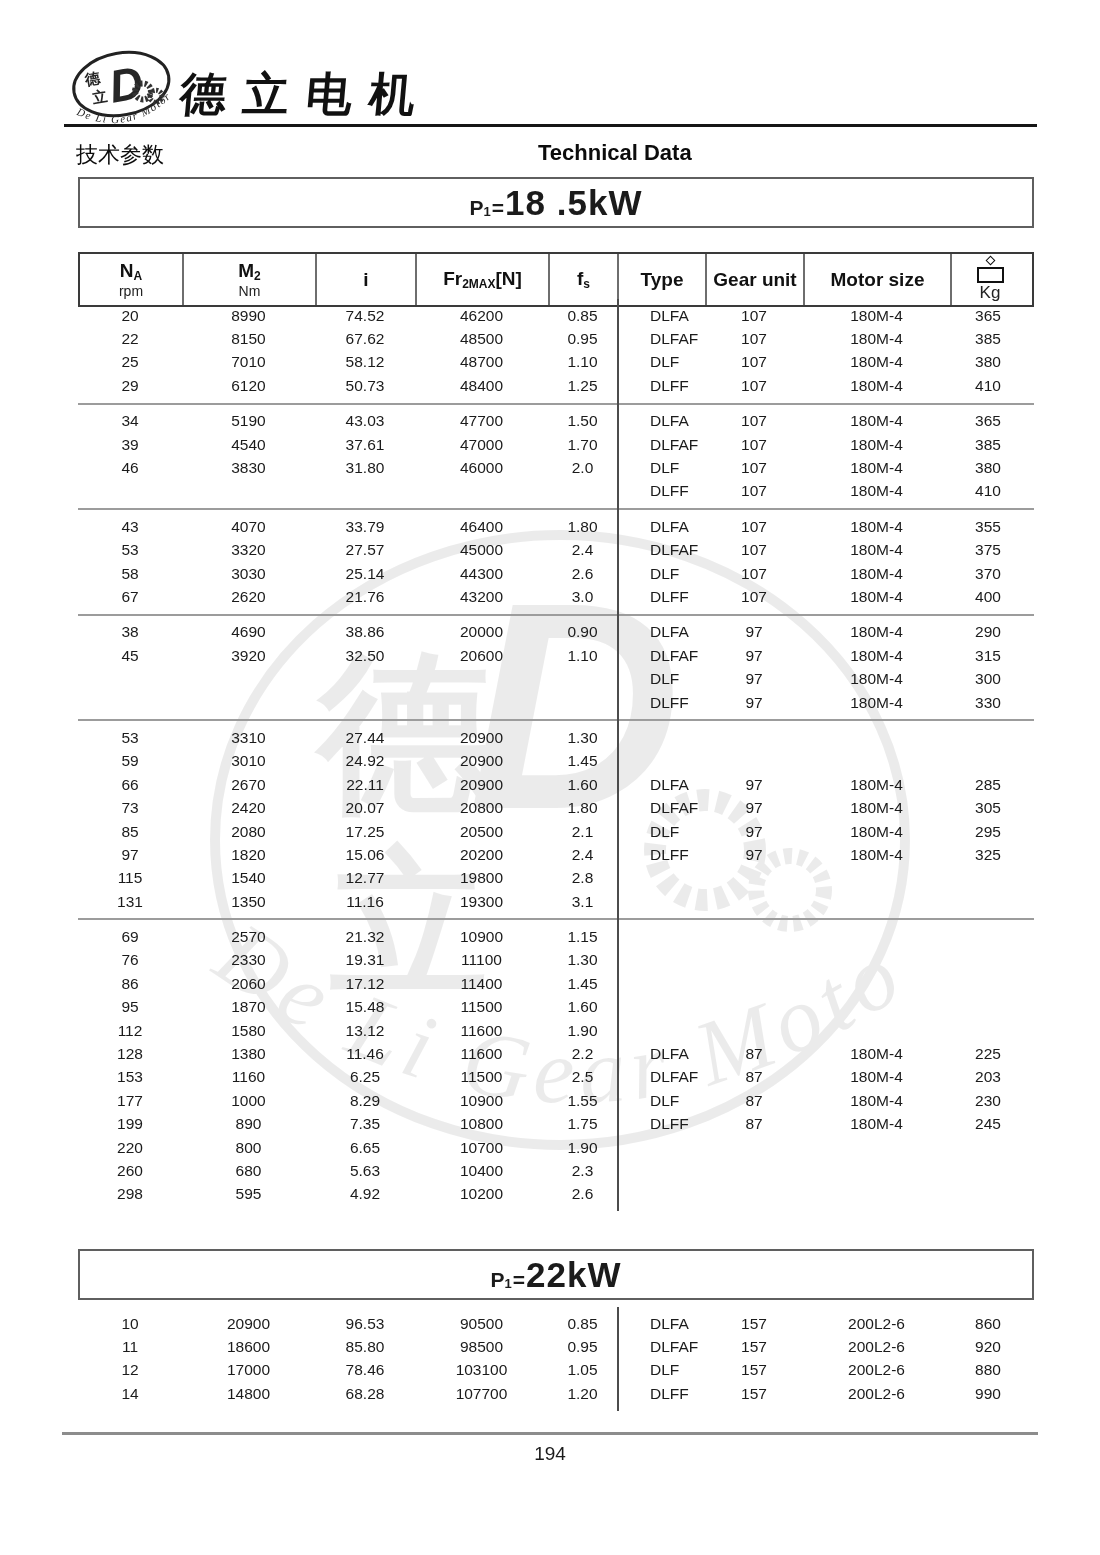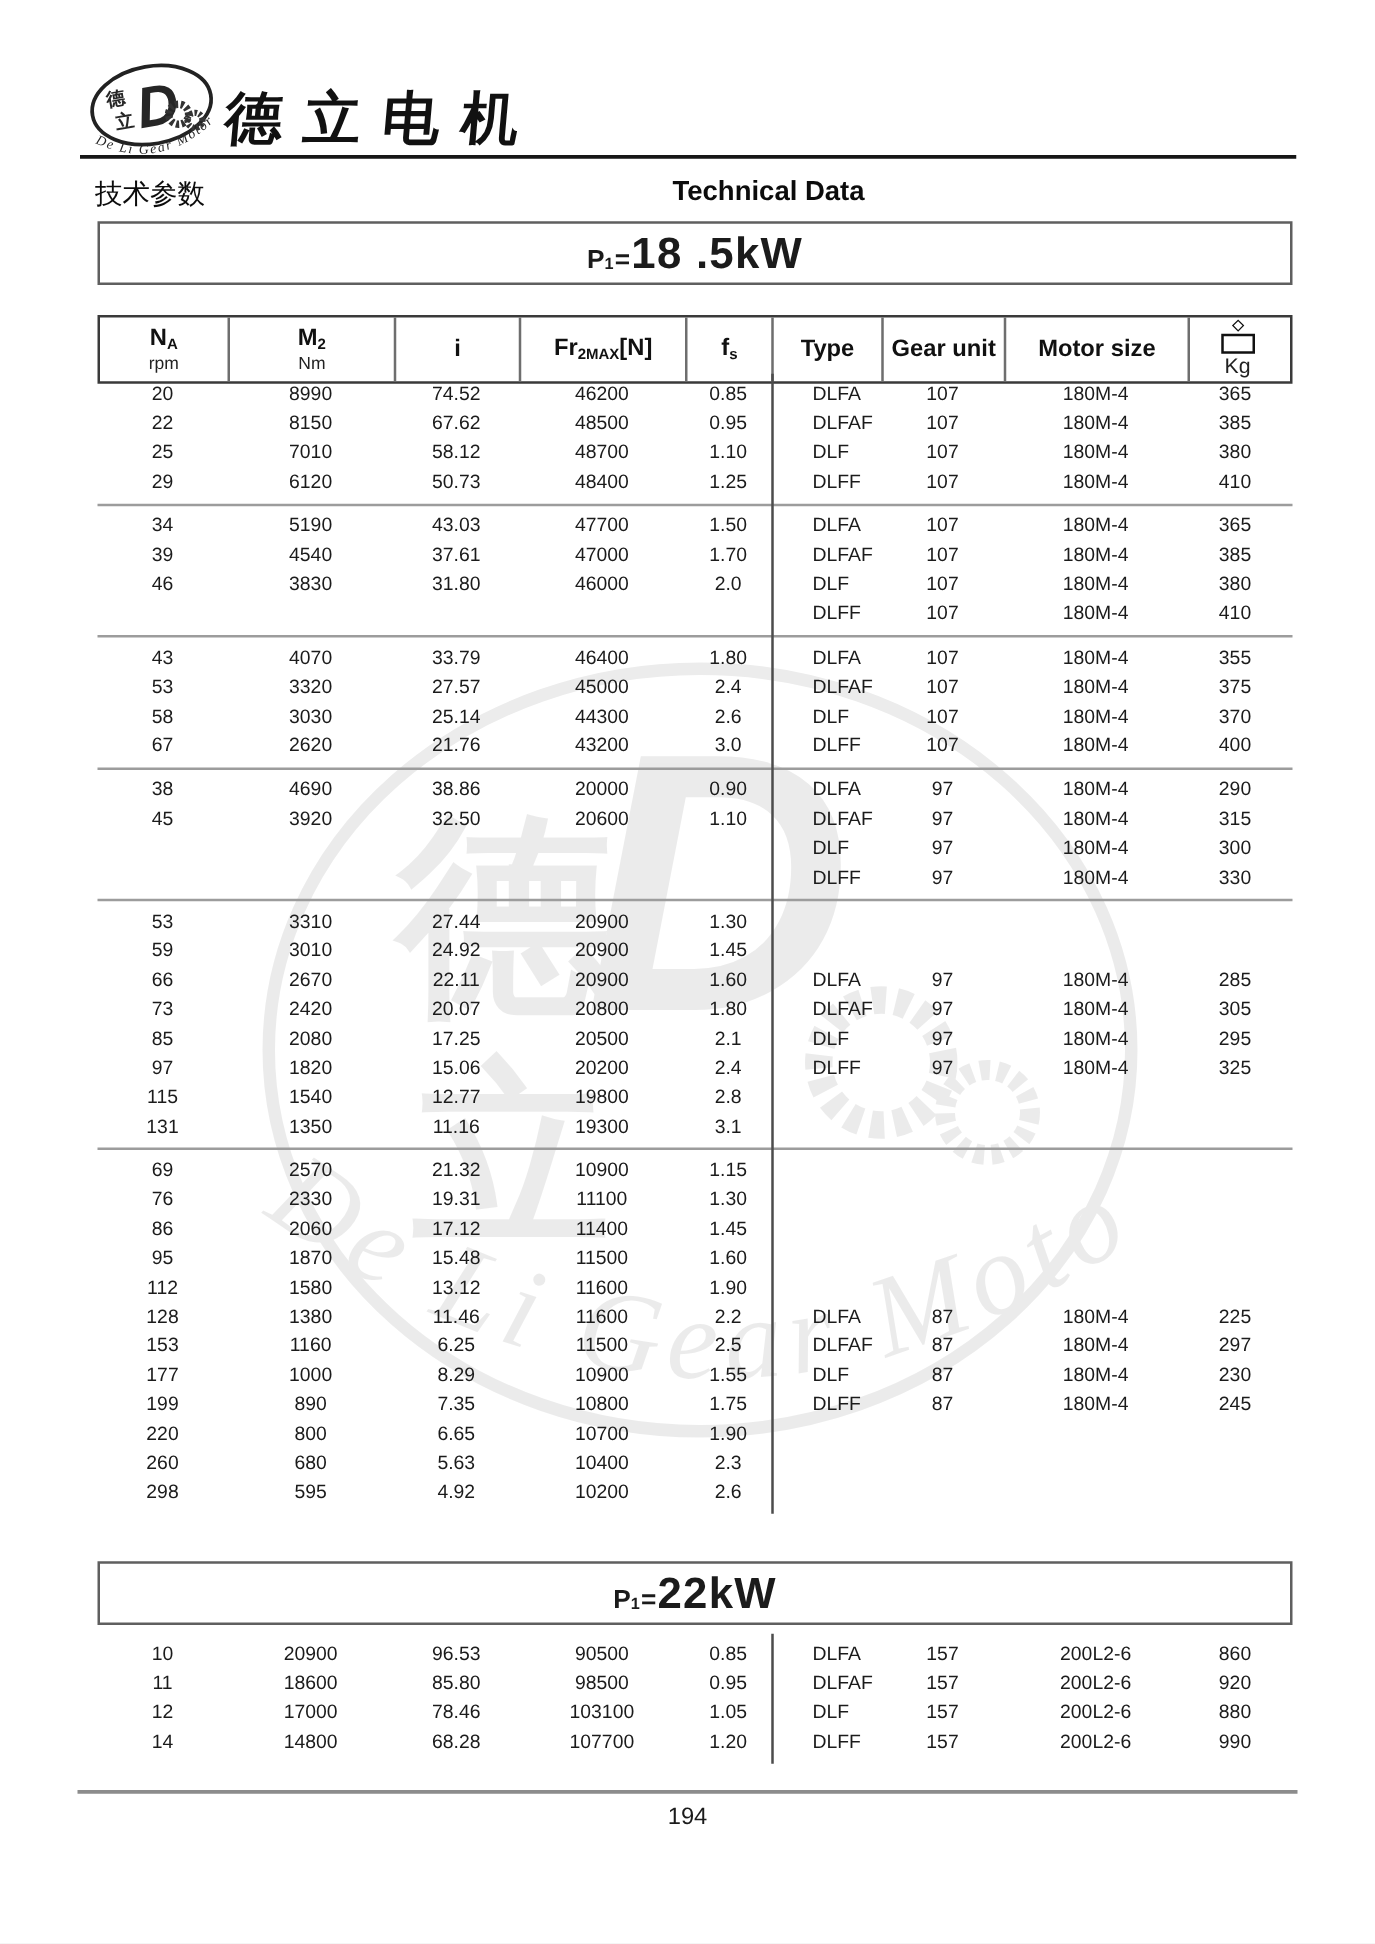--- a/index.html
+++ b/index.html
@@ -511,21 +511,21 @@
         </div>
         <div class="row">
           <div class="cell c-na">153</div>
           <div class="cell c-m2">1160</div>
           <div class="cell c-i">6.25</div>
           <div class="cell c-fr">11500</div>
           <div class="cell c-fs">2.5</div>
           <div class="cell c-type">DLFAF</div>
           <div class="cell c-gear">87</div>
           <div class="cell c-motor">180M-4</div>
-          <div class="cell c-kg">297</div>
+          <div class="cell c-kg">203</div>
         </div>
         <div class="row">
           <div class="cell c-na">177</div>
           <div class="cell c-m2">1000</div>
           <div class="cell c-i">8.29</div>
           <div class="cell c-fr">10900</div>
           <div class="cell c-fs">1.55</div>
           <div class="cell c-type">DLF</div>
           <div class="cell c-gear">87</div>
           <div class="cell c-motor">180M-4</div>

